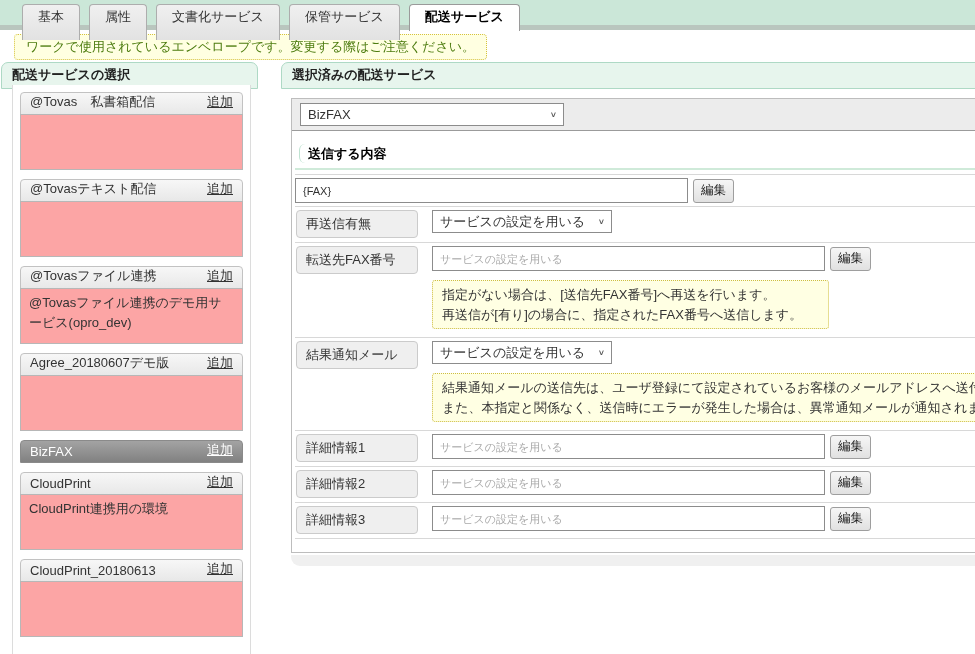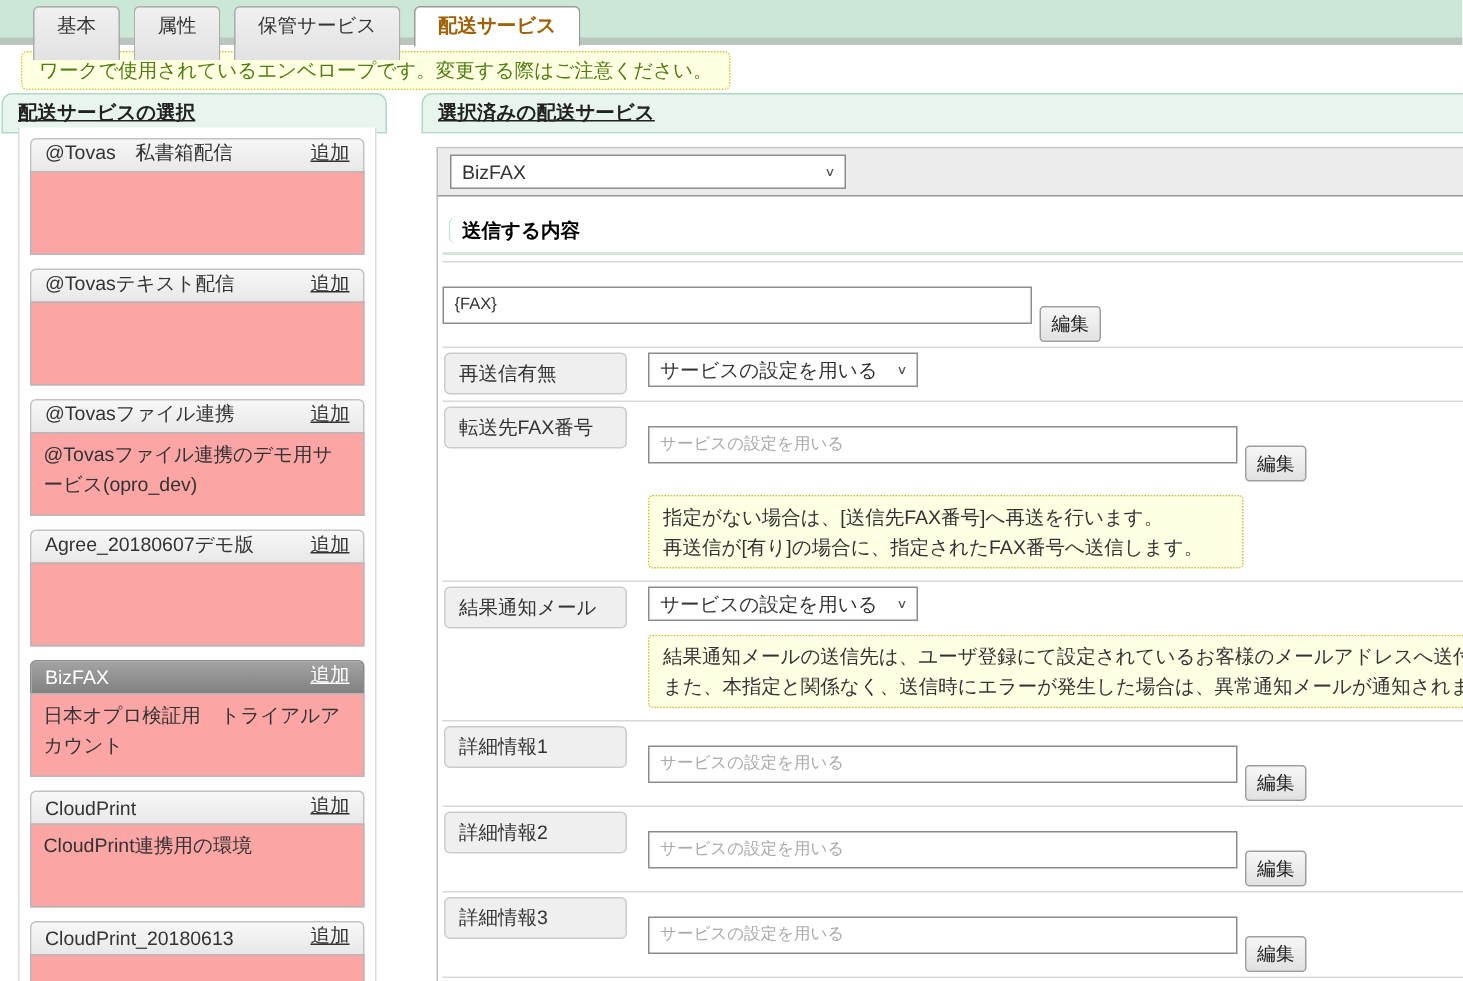--- a/index.html
+++ b/index.html
@@ -6,29 +6,29 @@
   html,body { width:975px; height:654px; overflow:hidden; background:#fff;
     font-family:"Liberation Sans", sans-serif; font-size:13px; color:#333; }
 
   
   .tabbar { position:relative; height:30px; background:#cbe7d8; }
   .tabbar::after { content:""; position:absolute; left:0; right:0; bottom:0; height:5px; background:#b9c6be; }
   .tabs { position:absolute; left:22px; top:4px; display:flex; z-index:2; }
   .tab { margin-right:9px; padding:3px 15px 3px; background:linear-gradient(#f0f0f0,#e2e2e2);
     border:1px solid #adadad; border-bottom:none; border-radius:4px 4px 0 0; color:#333;
     height:36px; cursor:default; white-space:nowrap; }
-  .tab.active { background:#fff; border-color:#9a9a9a; height:27px; font-weight:bold; color:#a16207; }
+  .tab.active { background:#fff; border-color:#9a9a9a; height:27px; font-weight:bold; color:#000000; }
 
   
   .warning { display:inline-block; margin:4px 0 0 14px; padding:3px 11px;
     background:#ffffe1; border:1px dotted #d5c23e; border-radius:4px; color:#4d7c0f; }
 
   
   .panel-header { background:#e7f5ed; border:1px solid #aed9c5; border-radius:7px 7px 0 0;
-    padding:3px 10px 4px; font-weight:bold; color:#222;text-decoration:underline; }
+    padding:3px 10px 4px; font-weight:bold; color:#222; }
 
   
   .left-panel { position:absolute; left:1px; top:62px; width:257px; bottom:0; }
   .left-list { margin-left:11px; width:239px; border-left:1px solid #dcdcdc; border-right:1px solid #dcdcdc;
     padding:7px 0 0 0; position:absolute; top:23px; bottom:0; background:#fff; }
   .svc { margin:0 7px 9px 7px; }
   .svc-head { display:flex; justify-content:space-between; align-items:flex-end;
     background:linear-gradient(#f7f7f7,#e8e8e8); border:1px solid #c2c2c2;
     border-radius:4px 4px 0 0; padding:3px 9px; height:23px; }
   .svc-head.selected { background:linear-gradient(#a3a3a3,#818181); border-color:#8a8a8a; }
@@ -57,34 +57,35 @@
   .row { display:flex; align-items:flex-start; border-bottom:1px solid #d8d8d8; padding:2px 0 3px; }
   .row-label { width:122px; min-height:27px; background:#efefef; border:1px solid #cbcbcb;
     border-radius:4px; padding:4px 9px; margin:1px 14px 1px 1px; flex-shrink:0; }
   .row-field { padding-top:1px; }
   .field-line { display:flex; align-items:center; }
   .txt { width:393px; height:25px; border:1px solid #8c8c8c; padding:2px 7px;
     font-family:"Liberation Sans", sans-serif; font-size:11px; color:#333; background:#fff; }
   .txt::placeholder { color:#a9a9a9; opacity:1; }
   .edit-btn { margin-left:5px; width:41px; height:24px; background:linear-gradient(#f6f6f6,#e1e1e1);
     border:1px solid #9e9e9e; border-radius:3px; font-family:"Liberation Sans", sans-serif;
-    font-size:12.5px; color:#222; cursor:pointer;margin-top:26px; }
+    font-size:12.5px; color:#222; cursor:pointer; }
   .note { margin:9px 0 5px 0; background:#ffffe3; border:1px dotted #cdbd42; border-radius:3px;
     padding:4px 9px; line-height:1.5; color:#333; width:397px; }
   .note.wide { width:655px; }
   .panel-footer { width:1048px; height:11px; background:#f0f0f0; border-radius:0 0 9px 9px; margin:2px 0 0 0px; }
   .rp-footwrap { padding-left:0px; background:#fff; }
 </style>
 </head>
 <body>
 
 <div class="tabbar">
   <div class="tabs" id="tabs">
       <div class="tab">基本</div>
       <div class="tab">属性</div>
+      <div class="tab">文書化サービス</div>
       <div class="tab">保管サービス</div>
       <div class="tab active">配送サービス</div>
     </div>
 </div>
 
 <div>
   <span class="warning">ワークで使用されているエンベロープです。変更する際はご注意ください。</span>
 </div>
 
 <div class="left-panel">
@@ -116,21 +117,20 @@
           <span class="svc-name">Agree_20180607デモ版</span>
           <a class="add-link">追加</a>
         </div>
         <div class="svc-desc"></div>
       </div>
       <div class="svc">
         <div class="svc-head selected">
           <span class="svc-name">BizFAX</span>
           <a class="add-link">追加</a>
         </div>
-        <div class="svc-desc">日本オプロ検証用　トライアルアカウント</div>
       </div>
       <div class="svc">
         <div class="svc-head">
           <span class="svc-name">CloudPrint</span>
           <a class="add-link">追加</a>
         </div>
         <div class="svc-desc">CloudPrint連携用の環境</div>
       </div>
       <div class="svc">
         <div class="svc-head">

